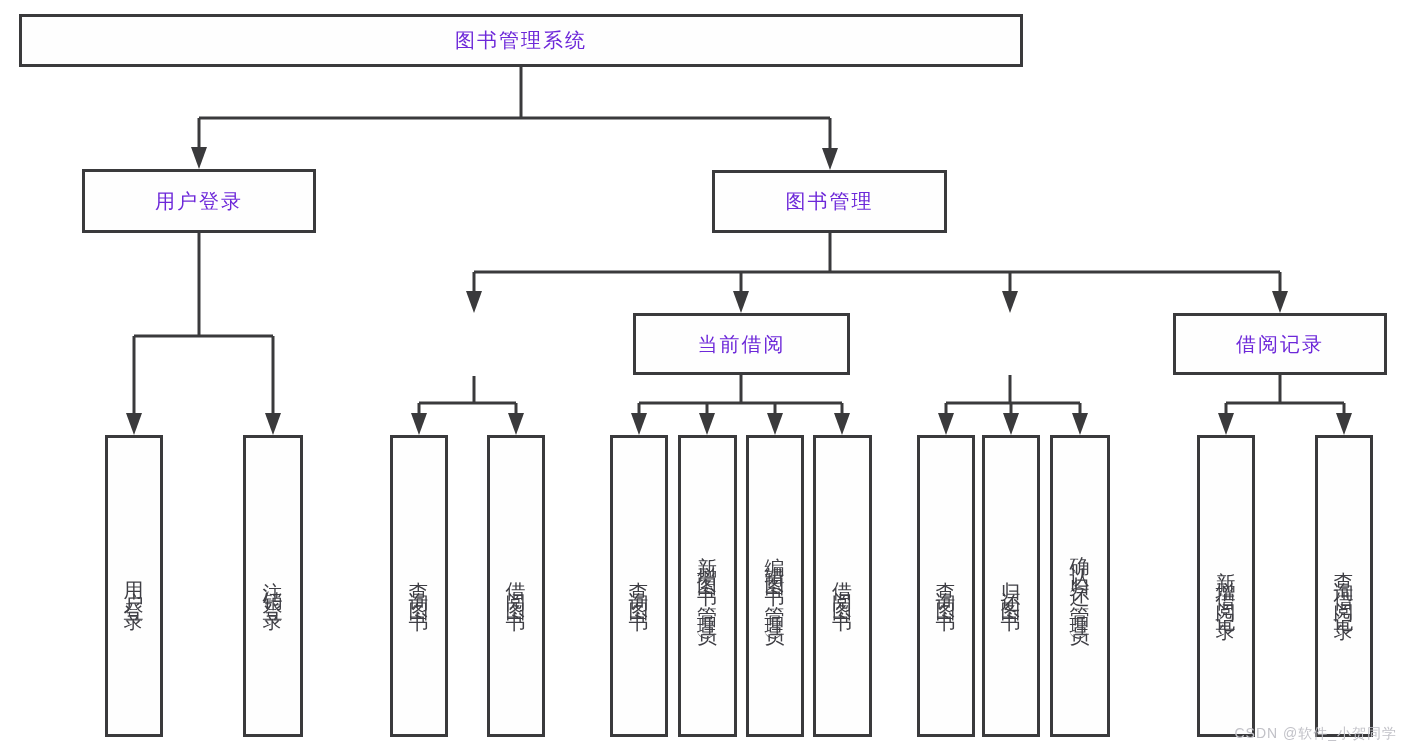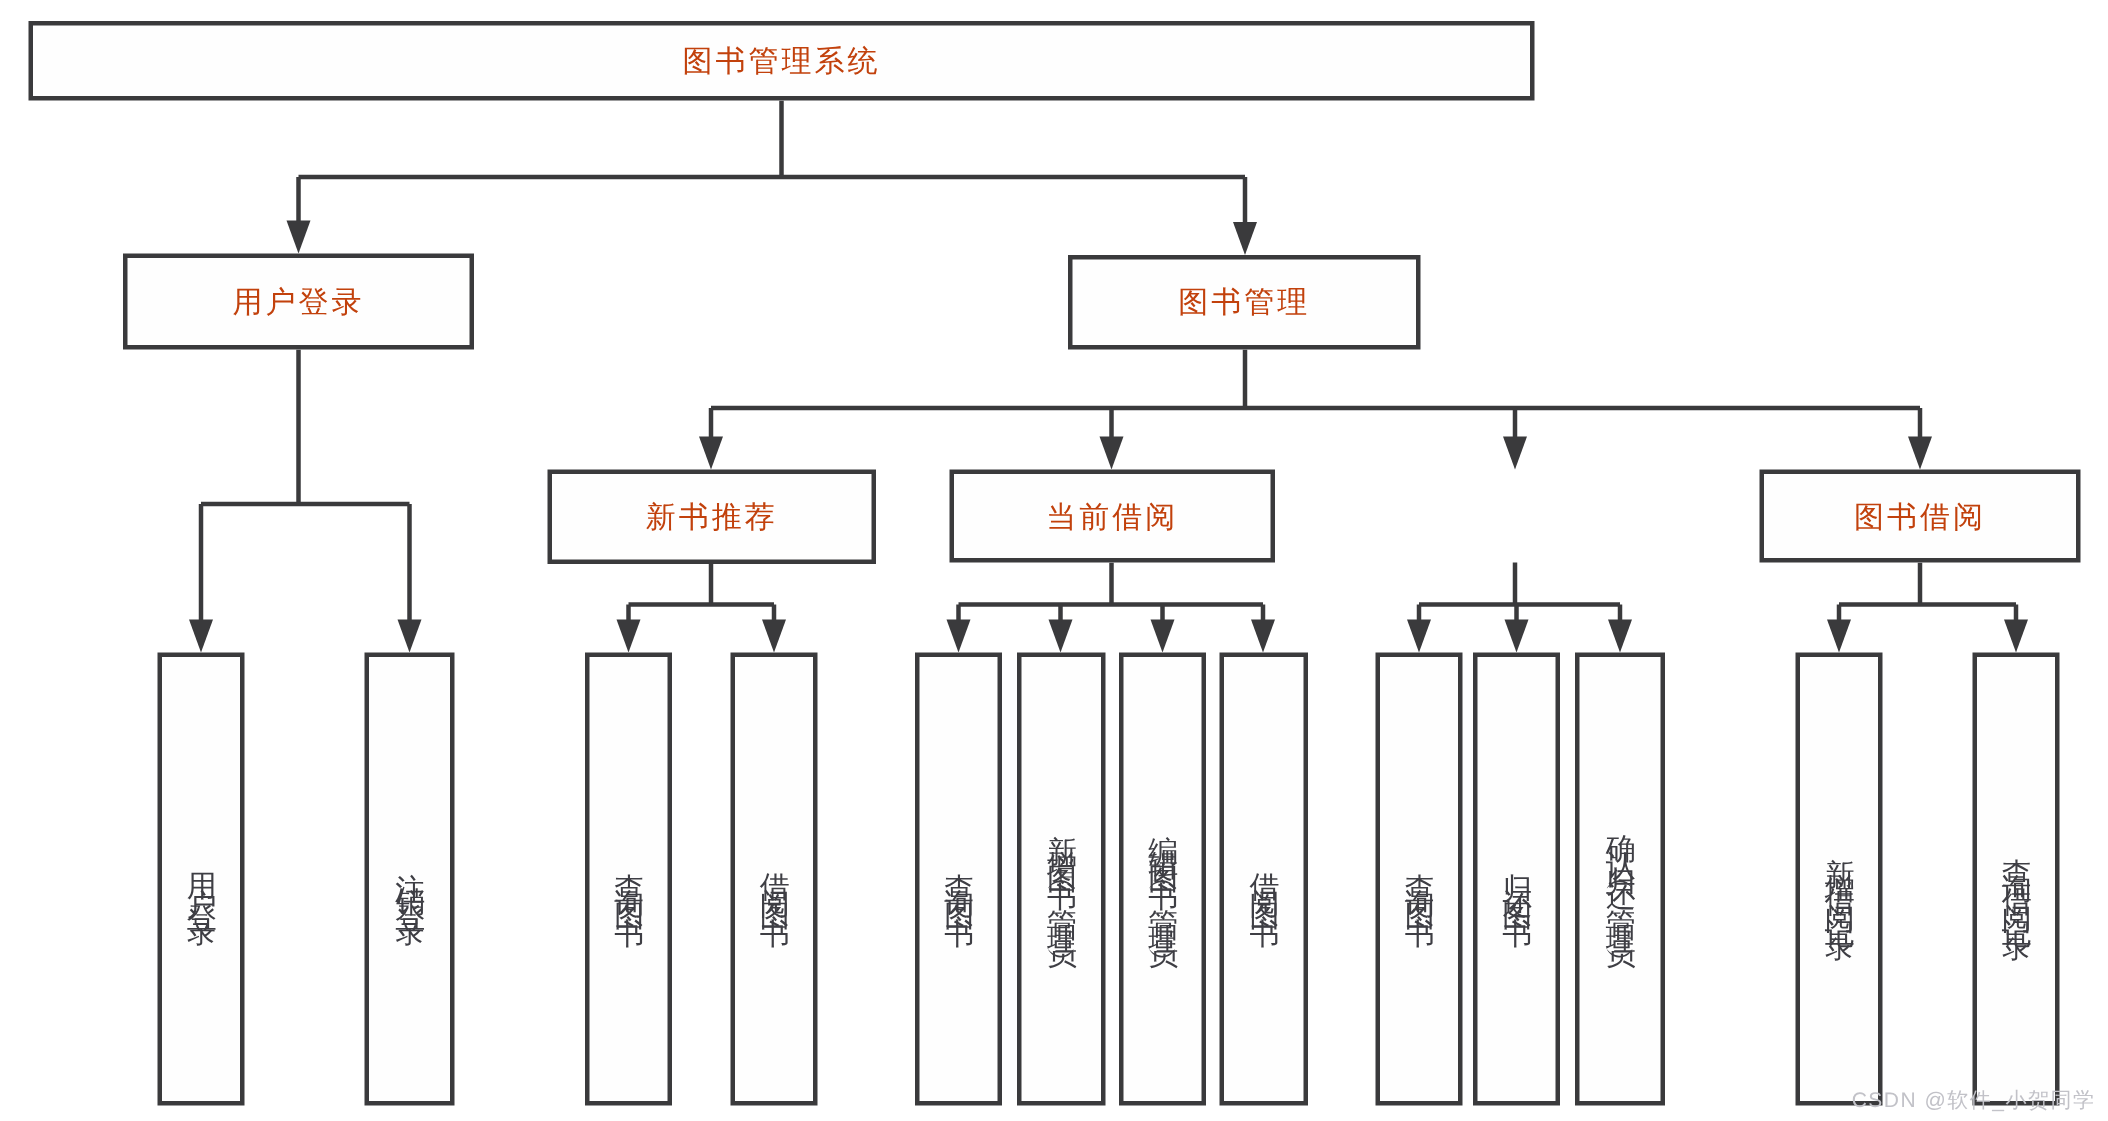--- a/index.html
+++ b/index.html
@@ -22,21 +22,21 @@
     height: 747px;
   }
   .node {
     position: absolute;
     box-sizing: border-box;
     border: 3px solid #3a3a3c;
     background: #fefefe;
     display: flex;
     align-items: center;
     justify-content: center;
-    color: #c2410c;
+    color: #6d28d9;
     font-size: 20px;
     letter-spacing: 2px;
     white-space: nowrap;
   }
   .leaf {
     position: absolute;
     box-sizing: border-box;
     border: 3px solid #3a3a3c;
     background: #fefefe;
     top: 435px;
@@ -140,23 +140,22 @@
       <polygon points="1218,413 1234,413 1226,435"></polygon>
       <polygon points="1336,413 1352,413 1344,435"></polygon>
     </g>
   </svg>
 
   <div class="node" style="left:19px; top:14px; width:1004px; height:53px;">图书管理系统</div>
 
   <div class="node" style="left:82px; top:169px; width:234px; height:64px;">用户登录</div>
   <div class="node" style="left:712px; top:170px; width:235px; height:63px;">图书管理</div>
 
-  <div class="node" style="left:365px; top:313px; width:219px; height:63px;">新书推荐</div>
   <div class="node" style="left:633px; top:313px; width:217px; height:62px;">当前借阅</div>
-  <div class="node" style="left:1173px; top:313px; width:214px; height:62px;">图书借阅</div>
+  <div class="node" style="left:1173px; top:313px; width:214px; height:62px;">借阅记录</div>
 
   <div class="leaf" style="left:105px; width:58px;">
     <span>用户登录</span>
   </div>
   <div class="leaf" style="left:243px; width:60px;">
     <span>注销登录</span>
   </div>
 
   <div class="leaf" style="left:390px; width:58px;">
     <span>查询图书</span>

